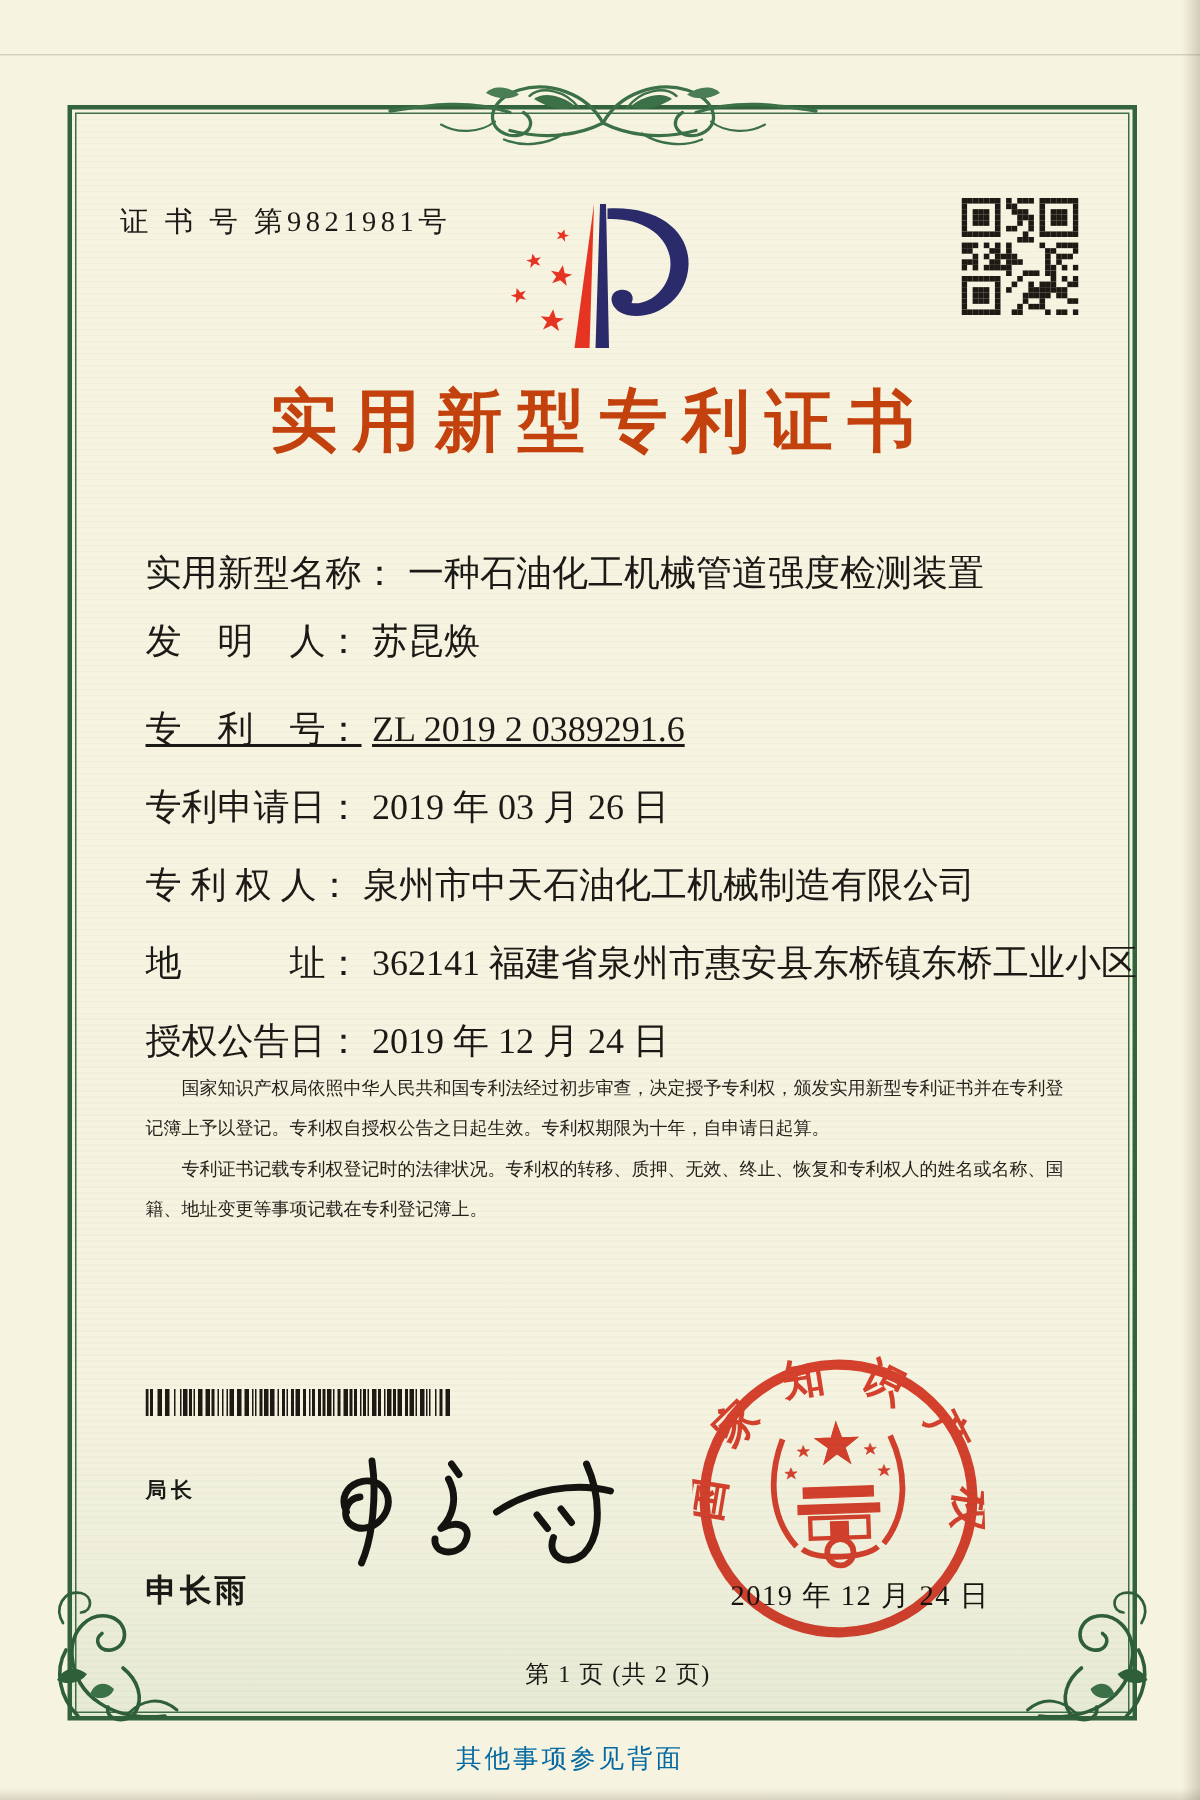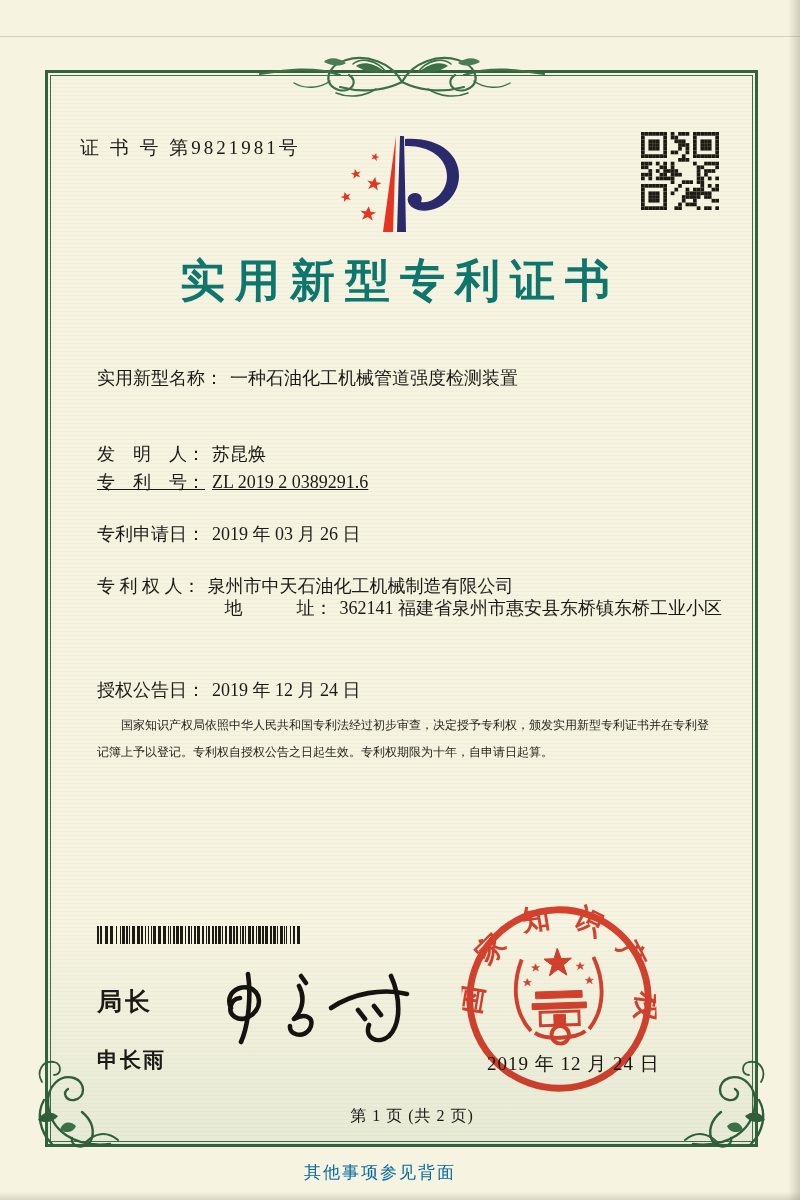--- a/index.html
+++ b/index.html
@@ -26,37 +26,37 @@
   .flourish-top{position:absolute;left:50%;top:-28px;transform:translateX(-50%);}
   .flourish-bl{position:absolute;left:-26px;bottom:-12px;}
   .flourish-br{position:absolute;right:-26px;bottom:-12px;}
 
   .cert-no{position:absolute;left:80px;top:135px;font-size:19px;letter-spacing:3px;}
 
   .logo{position:absolute;left:300px;top:124px;width:200px;height:112px;}
   .qr{position:absolute;left:641px;top:132px;width:78px;height:78px;}
 
   .doc-title{position:absolute;left:0;width:800px;top:251px;text-align:center;
-    font-size:45px;font-weight:bold;letter-spacing:10px;color:#0f766e;}
-
-  .row{position:absolute;left:97px;width:625px;font-size:18px;white-space:nowrap;}
+    font-size:45px;font-weight:bold;letter-spacing:10px;color:#c2410c;}
+
+  .row{position:absolute;left:97px;width:625px;font-size:24px;white-space:nowrap;}
   .row .val{margin-left:7px;}
   .row .pair2{position:absolute;left:323px;top:0;}
-  .r0{top:366px;} .r1{top:442px;font-family:Liberation Mono, monospace;} .r2{top:470px;text-decoration:underline;} .r3{top:522px;}
-  .r4{top:574px;} .r5{top:596px;text-align:right;} .r6{top:678px;}
+  .r0{top:366px;} .r1{top:411px;font-family:Liberation Mono, monospace;} .r2{top:470px;text-decoration:underline;} .r3{top:522px;}
+  .r4{top:574px;} .r5{top:626px;text-align:right;} .r6{top:678px;}
 
   .legal{position:absolute;left:97px;top:712px;width:612px;
     font-size:12px;line-height:27px;text-align:justify;color:#26231d;}
   .legal p{margin:0;text-indent:2em;}
 
   .barcode{position:absolute;left:97px;top:926px;width:208px;height:18px;}
 
   .sig-title{position:absolute;left:97px;top:985px;
     font-family:Liberation Sans, sans-serif;
-    font-weight:700;font-size:25px;letter-spacing:3px;text-align:right;}
+    font-weight:700;font-size:14px;letter-spacing:3px;text-align:right;}
   .sig-name{position:absolute;left:97px;top:1018px;
     font-family:"Liberation Sans","DejaVu Sans",sans-serif;
     font-weight:700;font-size:21px;letter-spacing:2px;margin-top:28px;}
   .signature{position:absolute;left:203px;top:966px;width:218px;height:94px;}
 
   .seal{position:absolute;left:462px;top:902px;width:194px;height:194px;
     transform:rotate(-2deg);mix-blend-mode:multiply;opacity:.95;}
   .seal-date{position:absolute;left:487px;top:1051px;font-size:19px;
     letter-spacing:1px;color:#17140f;font-weight:500;}
 
@@ -375,20 +375,21 @@
 </div>
 <div class="row r5">
   <span>地　　　址：</span><span class="val">362141 福建省泉州市惠安县东桥镇东桥工业小区</span>
 </div>
 <div class="row r6">
   <span>授权公告日：</span><span class="val">2019 年 12 月 24 日</span>
 </div>
 
 <div class="legal">
   <p>国家知识产权局依照中华人民共和国专利法经过初步审查，决定授予专利权，颁发实用新型专利证书并在专利登记簿上予以登记。专利权自授权公告之日起生效。专利权期限为十年，自申请日起算。</p>
+  <p>专利证书记载专利权登记时的法律状况。专利权的转移、质押、无效、终止、恢复和专利权人的姓名或名称、国籍、地址变更等事项记载在专利登记簿上。</p>
 </div>
 
 <div class="barcode">
   <svg width="208" height="18" viewBox="0 0 208 18">
       <g fill="#1d1a14">
         <rect x="0" y="0" width="2" height="18"></rect>
         <rect x="3" y="0" width="2" height="18"></rect>
         <rect x="8" y="0" width="3" height="18"></rect>
         <rect x="13" y="0" width="3" height="18"></rect>
         <rect x="19" y="0" width="1" height="18"></rect>

